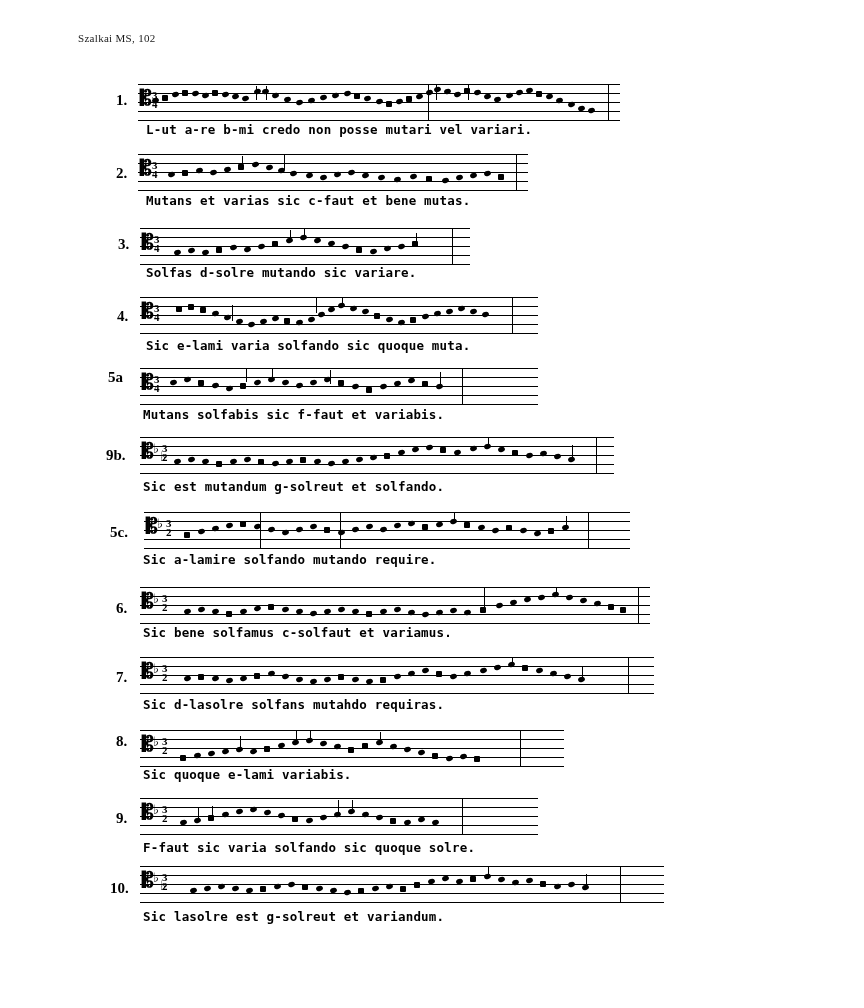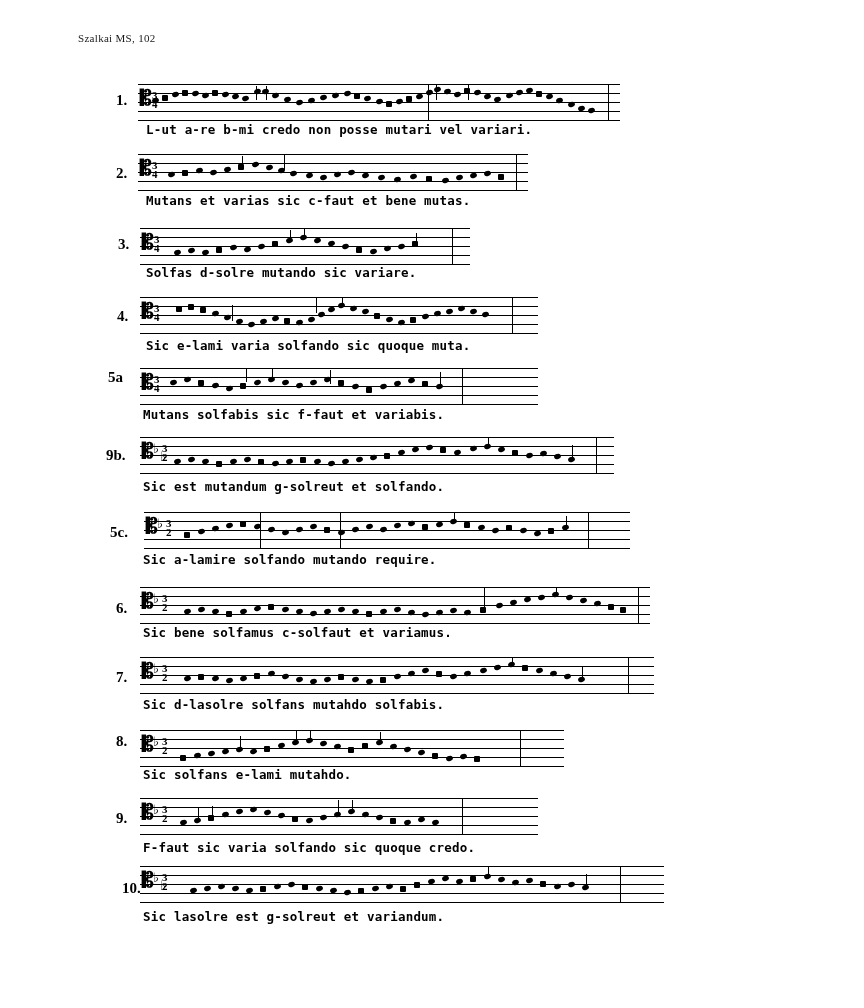--- a/index.html
+++ b/index.html
@@ -528,21 +528,21 @@
         <div class="note" style="left: 368px; top: 5px;"></div>
         <div class="note sq" style="left: 382px; top: 8px;"></div>
         <div class="note" style="left: 396px; top: 11px;"></div>
         <div class="note" style="left: 410px; top: 14px;"></div>
         <div class="note" style="left: 424px; top: 17px;"></div>
         <div class="note" style="left: 438px; top: 20px;"></div>
         <div class="stem" style="left: 372px; top: 0px; height: 7px;"></div>
         <div class="stem" style="left: 442px; top: 10px; height: 12px;"></div>
         <div class="barline" style="left: 488px; top: 0px; height: 36px;"></div>
       </div>
-      <div class="lyric" style="left: 143px; top: 697px;">Sic d-lasolre solfans mutahdo solfabis.</div>
+      <div class="lyric" style="left: 143px; top: 697px;">Sic d-lasolre solfans mutahdo requiras.</div>
       <div class="sys-number" style="left: 116px; top: 733px;">8.</div>
       <div class="staff" style="left: 140px; top: 730px; width: 424px; height: 37px;">
         <div class="line l0"></div>
         <div class="line l1"></div>
         <div class="line l2"></div>
         <div class="line l3"></div>
         <div class="line l4"></div>
         <div class="clef" style="left: 2px; top: 4px;">𝄡</div>
         <div class="flat" style="left: 13px; top: 5px;">♭</div>
         <div class="meter" style="left: 22px; top: 7px;">
@@ -570,21 +570,21 @@
         <div class="note sq" style="left: 292px; top: 23px;"></div>
         <div class="note" style="left: 306px; top: 26px;"></div>
         <div class="note" style="left: 320px; top: 24px;"></div>
         <div class="note sq" style="left: 334px; top: 26px;"></div>
         <div class="stem" style="left: 100px; top: 6px; height: 14px;"></div>
         <div class="stem" style="left: 156px; top: 0px; height: 12px;"></div>
         <div class="stem" style="left: 170px; top: 0px; height: 10px;"></div>
         <div class="stem" style="left: 240px; top: 2px; height: 10px;"></div>
         <div class="barline" style="left: 380px; top: 0px; height: 36px;"></div>
       </div>
-      <div class="lyric" style="left: 143px; top: 767px;">Sic solfans e-lami mutahdo.</div>
+      <div class="lyric" style="left: 143px; top: 767px;">Sic quoque e-lami variabis.</div>
       <div class="sys-number" style="left: 116px; top: 810px;">9.</div>
       <div class="staff" style="left: 140px; top: 798px; width: 398px; height: 37px;">
         <div class="line l0"></div>
         <div class="line l1"></div>
         <div class="line l2"></div>
         <div class="line l3"></div>
         <div class="line l4"></div>
         <div class="clef" style="left: 2px; top: 4px;">𝄡</div>
         <div class="flat" style="left: 13px; top: 5px;">♭</div>
         <div class="meter" style="left: 22px; top: 7px;">
@@ -609,22 +609,22 @@
         <div class="note sq" style="left: 250px; top: 20px;"></div>
         <div class="note" style="left: 264px; top: 22px;"></div>
         <div class="note" style="left: 278px; top: 19px;"></div>
         <div class="note" style="left: 292px; top: 22px;"></div>
         <div class="stem" style="left: 58px; top: 10px; height: 12px;"></div>
         <div class="stem" style="left: 72px; top: 8px; height: 12px;"></div>
         <div class="stem" style="left: 198px; top: 2px; height: 12px;"></div>
         <div class="stem" style="left: 212px; top: 2px; height: 10px;"></div>
         <div class="barline" style="left: 322px; top: 0px; height: 36px;"></div>
       </div>
-      <div class="lyric" style="left: 143px; top: 840px;">F-faut sic varia solfando sic quoque credo.</div>
-      <div class="sys-number" style="left: 122px; top: 880px;">10.</div>
+      <div class="lyric" style="left: 143px; top: 840px;">F-faut sic varia solfando sic quoque solre.</div>
+      <div class="sys-number" style="left: 110px; top: 880px;">10.</div>
       <div class="staff" style="left: 140px; top: 866px; width: 524px; height: 37px;">
         <div class="line l0"></div>
         <div class="line l1"></div>
         <div class="line l2"></div>
         <div class="line l3"></div>
         <div class="line l4"></div>
         <div class="clef" style="left: 2px; top: 4px;">𝄡</div>
         <div class="flat" style="left: 13px; top: 5px;">♭</div>
         <div class="flat" style="left: 20px; top: 13px;">♭</div>
         <div class="meter" style="left: 22px; top: 7px;">

